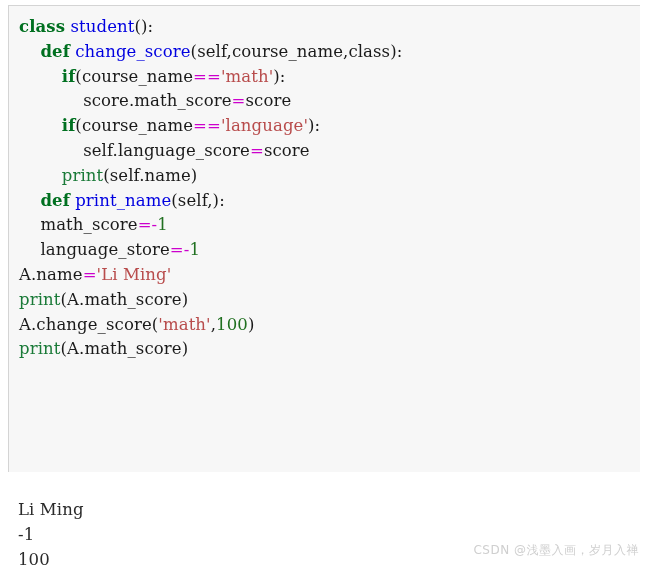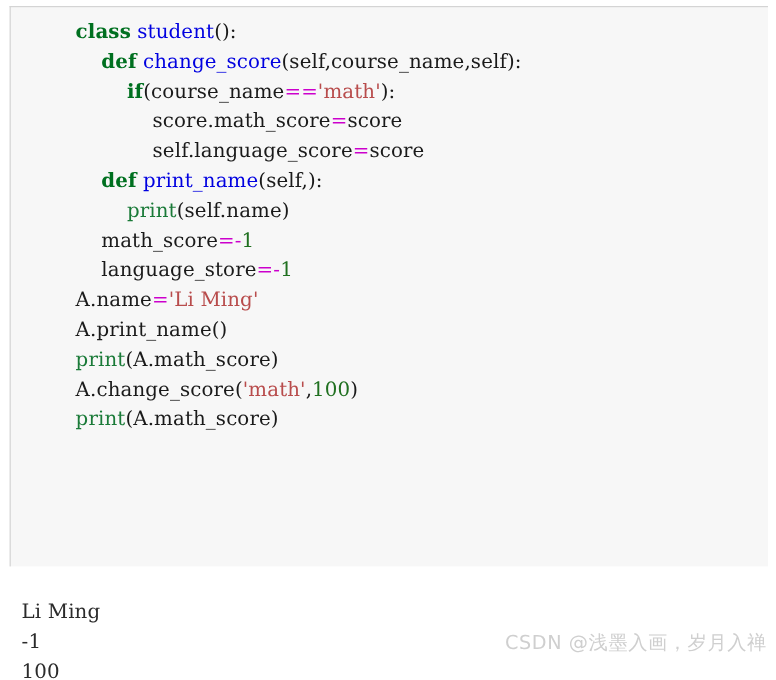--- a/index.html
+++ b/index.html
@@ -35,21 +35,20 @@
     border-left: 1px solid #d4d4d4;
     box-sizing: border-box;
     overflow: hidden;
   }
 
   .code-lines {
     position: absolute;
     left: 10px;
     top: 9px;
     right: 0;
-    margin-left: 44px;
   }
 
   .code-line {
     font-family: "DejaVu Serif", "Liberation Serif", serif;
     font-size: 16.5px;
     line-height: 24.8px;
     height: 24.8px;
     white-space: pre;
     color: #1a1a1a;
     letter-spacing: 0.1px;
@@ -86,47 +85,47 @@
     height: 24.8px;
     white-space: pre;
     color: #2b2b2b;
     letter-spacing: 0.1px;
   }
 
   
   .watermark {
     position: absolute;
     right: 8px;
-    bottom: 20px;
+    bottom: 8px;
     font-family: "DejaVu Sans", "Liberation Sans", sans-serif;
-    font-size: 16px;
+    font-size: 12px;
     color: #cfcfcf;
     white-space: nowrap;
     letter-spacing: 0.5px;
     user-select: none;
   }
 </style>
 </head>
 <body>
 
 <div id="page">
 
   <div class="code-block">
     <div class="code-lines">
         <div class="code-line"><span class="t-kw">class</span><span class="t-plain"> </span><span class="t-fn">student</span><span class="t-plain">():</span></div>
-        <div class="code-line"><span class="t-plain">    </span><span class="t-kw">def</span><span class="t-plain"> </span><span class="t-fn">change_score</span><span class="t-plain">(self,course_name,self):</span></div>
+        <div class="code-line"><span class="t-plain">    </span><span class="t-kw">def</span><span class="t-plain"> </span><span class="t-fn">change_score</span><span class="t-plain">(self,course_name,class):</span></div>
         <div class="code-line"><span class="t-plain">        </span><span class="t-kw">if</span><span class="t-plain">(course_name</span><span class="t-op">==</span><span class="t-str">'math'</span><span class="t-plain">):</span></div>
         <div class="code-line"><span class="t-plain">            </span><span class="t-plain">score.math_score</span><span class="t-op">=</span><span class="t-plain">score</span></div>
+        <div class="code-line"><span class="t-plain">        </span><span class="t-kw">if</span><span class="t-plain">(course_name</span><span class="t-op">==</span><span class="t-str">'language'</span><span class="t-plain">):</span></div>
         <div class="code-line"><span class="t-plain">            </span><span class="t-plain">self.language_score</span><span class="t-op">=</span><span class="t-plain">score</span></div>
+        <div class="code-line"><span class="t-plain">        </span><span class="t-builtin">print</span><span class="t-plain">(self.name)</span></div>
         <div class="code-line"><span class="t-plain">    </span><span class="t-kw">def</span><span class="t-plain"> </span><span class="t-fn">print_name</span><span class="t-plain">(self,):</span></div>
-        <div class="code-line"><span class="t-plain">        </span><span class="t-builtin">print</span><span class="t-plain">(self.name)</span></div>
         <div class="code-line"><span class="t-plain">    </span><span class="t-plain">math_score</span><span class="t-op">=-</span><span class="t-num">1</span></div>
         <div class="code-line"><span class="t-plain">    </span><span class="t-plain">language_store</span><span class="t-op">=-</span><span class="t-num">1</span></div>
         <div class="code-line"><span class="t-plain">A.name</span><span class="t-op">=</span><span class="t-str">'Li Ming'</span></div>
-        <div class="code-line"><span class="t-plain">A.print_name()</span></div>
         <div class="code-line"><span class="t-builtin">print</span><span class="t-plain">(A.math_score)</span></div>
         <div class="code-line"><span class="t-plain">A.change_score(</span><span class="t-str">'math'</span><span class="t-plain">,</span><span class="t-num">100</span><span class="t-plain">)</span></div>
         <div class="code-line"><span class="t-builtin">print</span><span class="t-plain">(A.math_score)</span></div>
       </div>
   </div>
 
   <div class="output-block">
     <div class="output-lines">
         <div class="output-line">Li Ming</div>
         <div class="output-line">-1</div>

